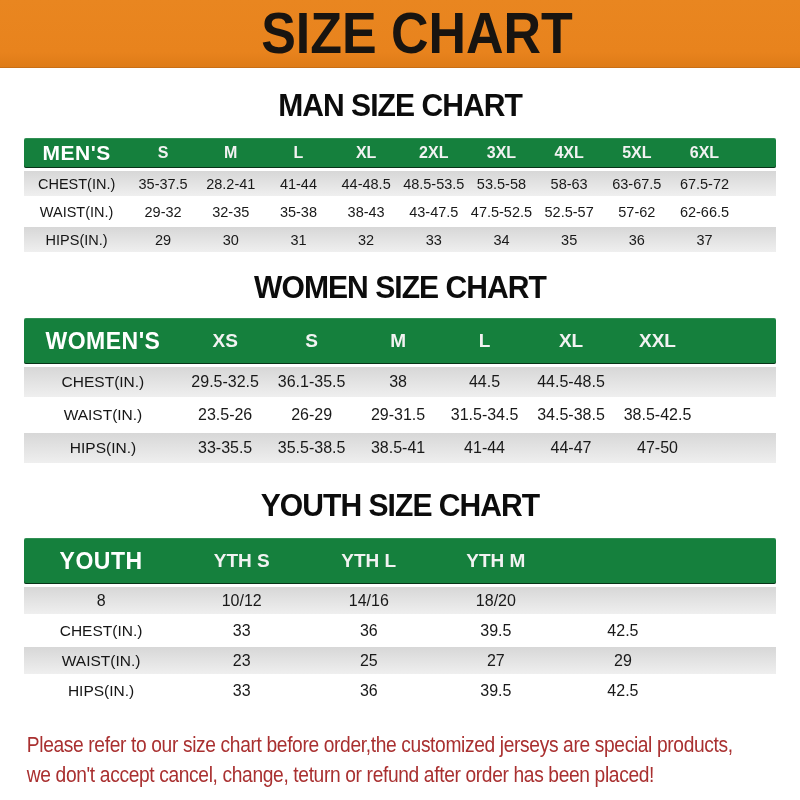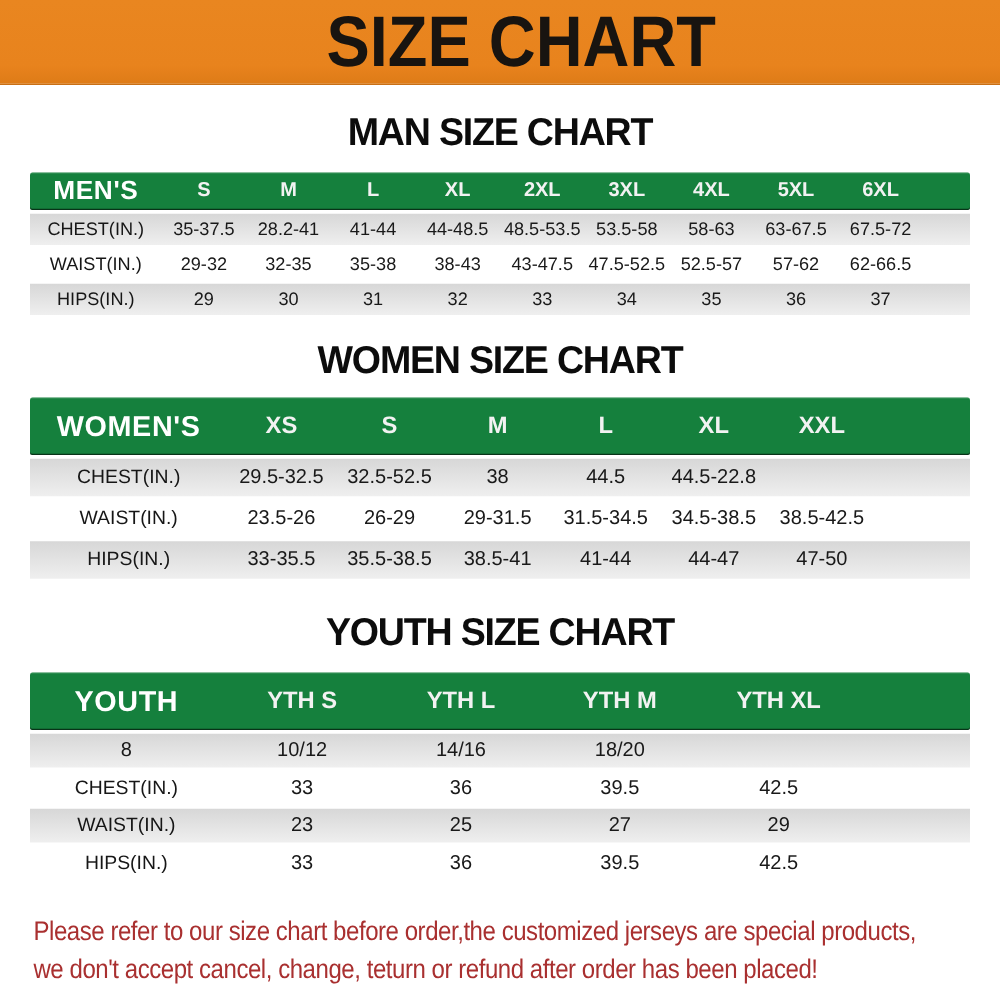--- a/index.html
+++ b/index.html
@@ -170,24 +170,24 @@
           <div class="c-col">XS</div>
           <div class="c-col">S</div>
           <div class="c-col">M</div>
           <div class="c-col">L</div>
           <div class="c-col">XL</div>
           <div class="c-col">XXL</div>
         </div>
         <div class="trow grid-women striped">
           <div class="c-rlabel">CHEST(IN.)</div>
           <div class="c-cell">29.5-32.5</div>
-          <div class="c-cell">32.5-52.5</div>
+          <div class="c-cell">36.1-35.5</div>
           <div class="c-cell">38</div>
           <div class="c-cell">44.5</div>
-          <div class="c-cell">44.5-22.8</div>
+          <div class="c-cell">44.5-48.5</div>
         </div>
         <div class="trow grid-women">
           <div class="c-rlabel">WAIST(IN.)</div>
           <div class="c-cell">23.5-26</div>
           <div class="c-cell">26-29</div>
           <div class="c-cell">29-31.5</div>
           <div class="c-cell">31.5-34.5</div>
           <div class="c-cell">34.5-38.5</div>
           <div class="c-cell">38.5-42.5</div>
         </div>
@@ -204,21 +204,20 @@
   </section>
 
   <section class="sec-youth">
     <h2 class="sec-heading">YOUTH SIZE CHART</h2>
     <div class="size-table" id="table-2">
         <div class="bar grid-youth bar-tall">
           <div class="c-label">YOUTH</div>
           <div class="c-col">YTH S</div>
           <div class="c-col">YTH L</div>
           <div class="c-col">YTH M</div>
-          <div class="c-col">YTH XL</div>
         </div>
         <div class="trow grid-youth striped">
           <div class="c-cell">8</div>
           <div class="c-cell">10/12</div>
           <div class="c-cell">14/16</div>
           <div class="c-cell">18/20</div>
         </div>
         <div class="trow grid-youth">
           <div class="c-rlabel">CHEST(IN.)</div>
           <div class="c-cell">33</div>

